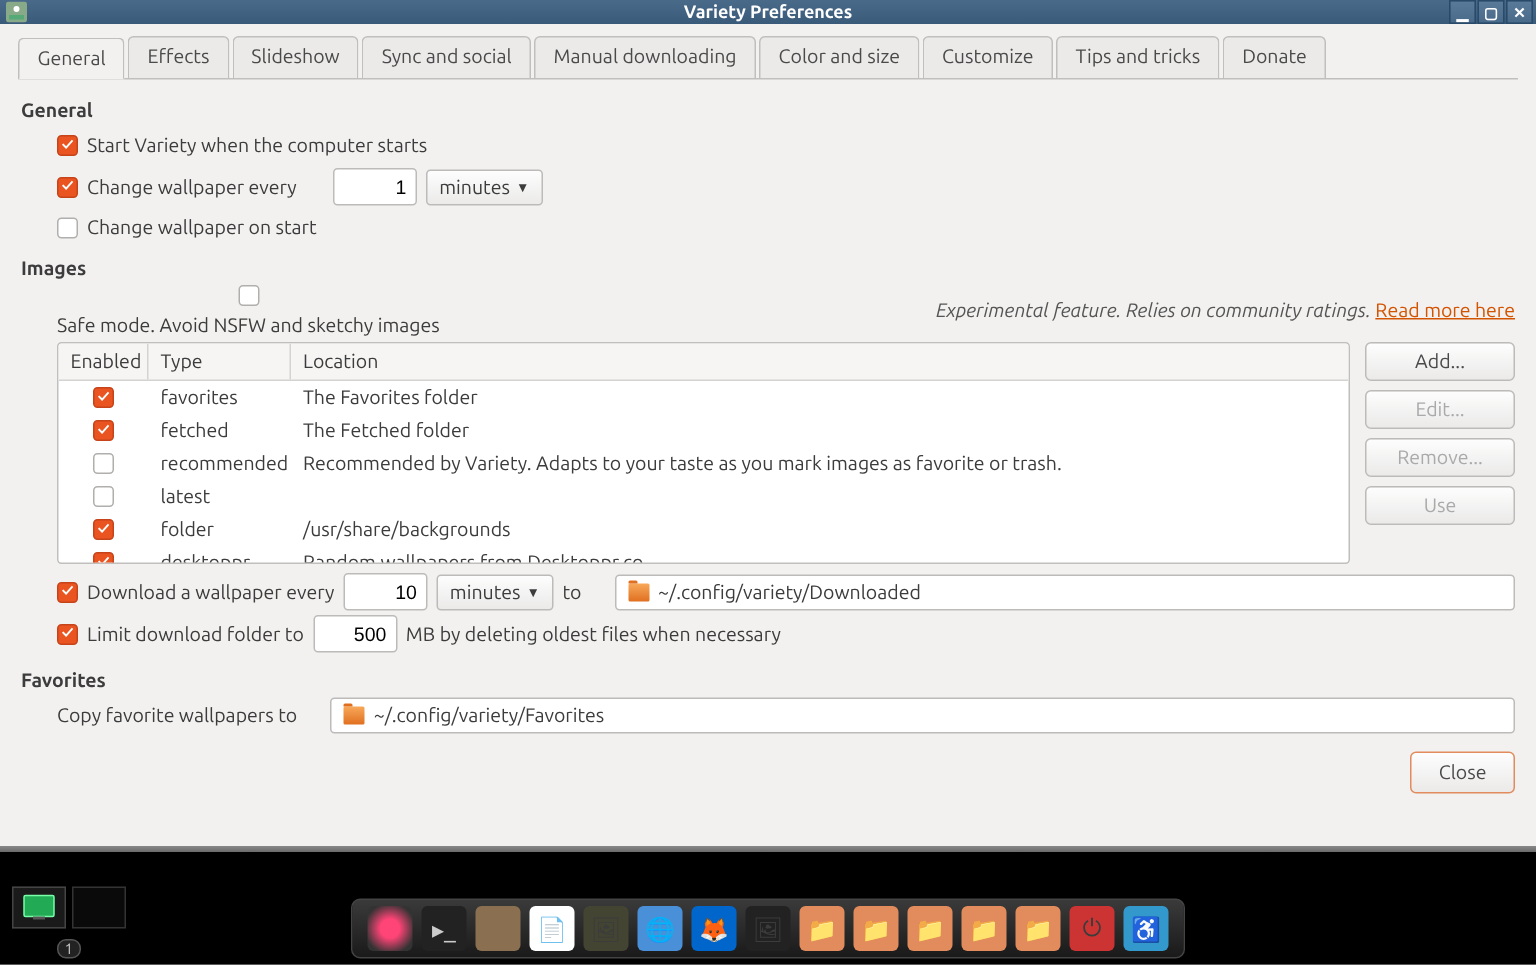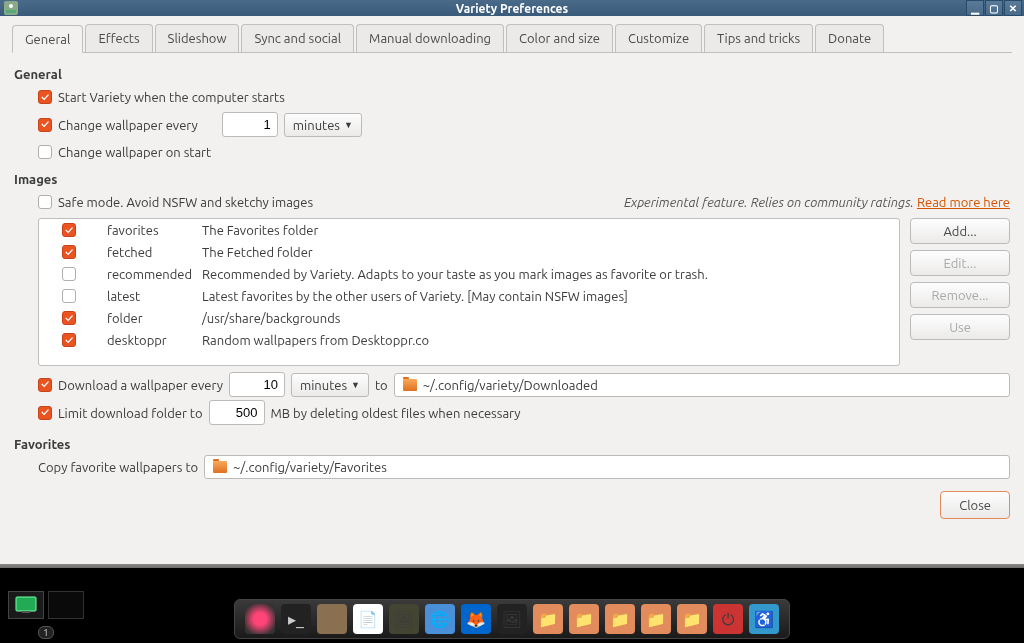--- a/index.html
+++ b/index.html
@@ -204,20 +204,21 @@
 .btn.disabled { color: #aaa; }
 .path-input {
   flex: 1;
   border: 1px solid #bcbbba;
   border-radius: 3px;
   background: #fff;
   padding: 4px 8px;
   display: flex;
   align-items: center;
   gap: 6px;
+  margin-left: 16px;
 }
 .folder-icon {
   width: 14px;
   height: 12px;
   background: linear-gradient(#f8a85a, #e07020);
   border-radius: 1px;
   position: relative;
 }
 .folder-icon::before {
   content:"";
@@ -349,33 +350,38 @@
         <span class="caret">▼</span>
       </span>
     </div>
     <div class="row">
       <span class="checkbox"></span>
       <span>Change wallpaper on start</span>
     </div>
 
     <div class="section-title" style="">Images</div>
     <div class="row" style="justify-content:space-between; margin-right:0;">
-      <span style="display:flex;align-items:center;gap:6px;">
+      <span style="display:flex;align-items:center;gap:6px;flex-direction:column;">
         <span class="checkbox"></span>
         <span>Safe mode. Avoid NSFW and sketchy images</span>
       </span>
       <span>
         <span class="experimental">Experimental feature. Relies on community ratings.</span>
         <span> </span>
         <span class="link">Read more here</span>
       </span>
     </div>
 
     <div class="images-row">
       <div class="table-wrap">
+        <div class="table-header">
+          <div class="th enabled">Enabled</div>
+          <div class="th type">Type</div>
+          <div class="th location">Location</div>
+        </div>
         <div id="tbody">
             <div class="tr">
               <div class="td enabled">
                 <span class="checkbox checked"></span>
               </div>
               <div class="td type">favorites</div>
               <div class="td location">The Favorites folder</div>
             </div>
             <div class="tr">
               <div class="td enabled">
@@ -389,21 +395,20 @@
                 <span class="checkbox"></span>
               </div>
               <div class="td type">recommended</div>
               <div class="td location">Recommended by Variety. Adapts to your taste as you mark images as favorite or trash.</div>
             </div>
             <div class="tr">
               <div class="td enabled">
                 <span class="checkbox"></span>
               </div>
               <div class="td type">latest</div>
-              <div class="td location">Latest favorites by the other users of Variety. [May contain NSFW images]</div>
             </div>
             <div class="tr">
               <div class="td enabled">
                 <span class="checkbox checked"></span>
               </div>
               <div class="td type">folder</div>
               <div class="td location">/usr/share/backgrounds</div>
             </div>
             <div class="tr">
               <div class="td enabled">

